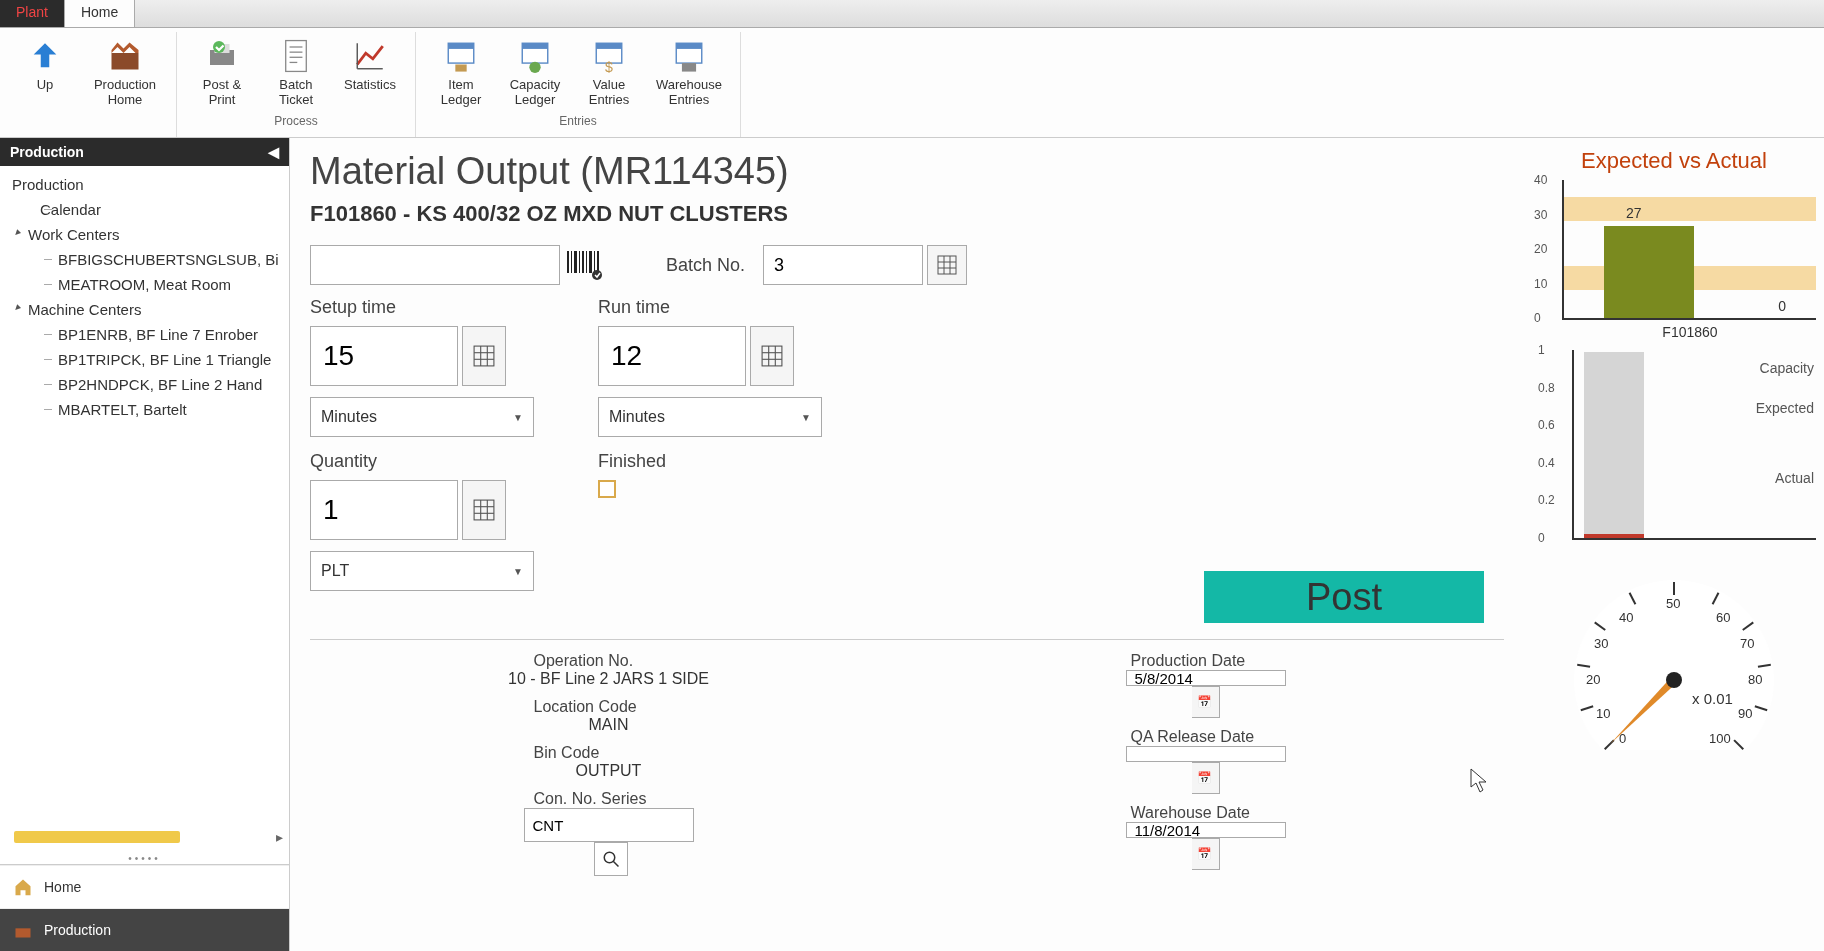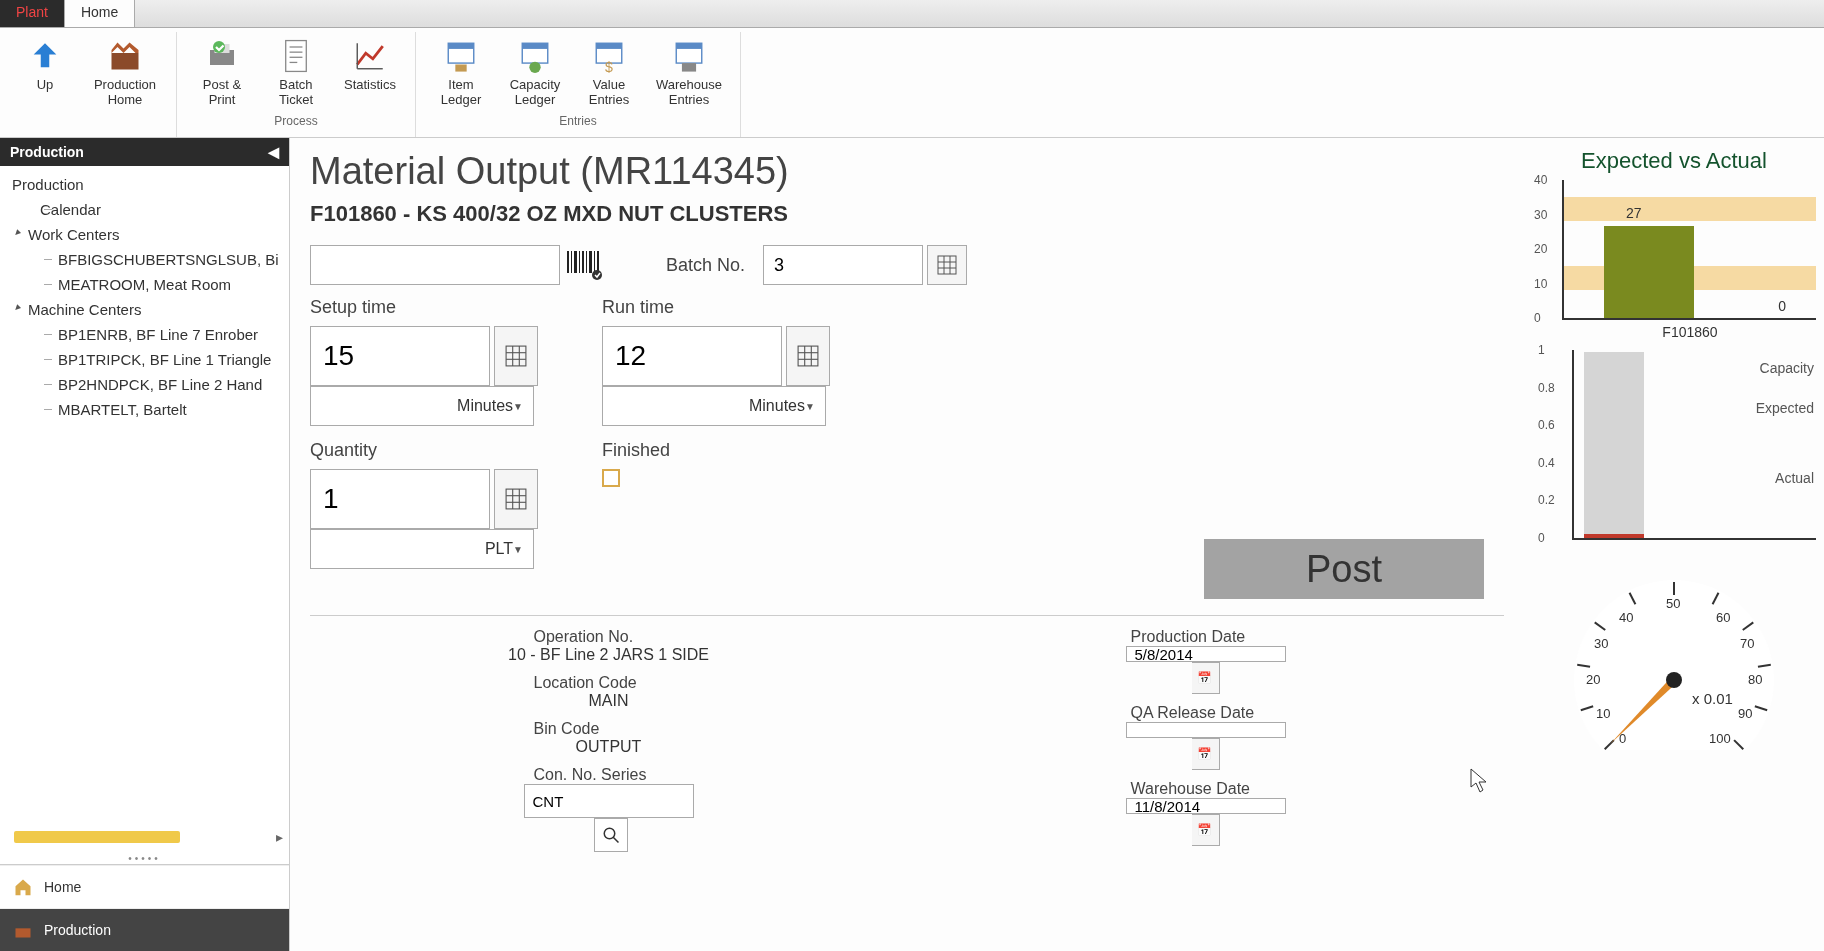--- a/index.html
+++ b/index.html
@@ -49,42 +49,42 @@
 
 .row { display: flex; align-items: center; margin-bottom: 12px; }
 .barcode-input { width: 250px; height: 40px; border: 1px solid #aaa; background:#fff; padding: 4px 8px; font-size:16px; }
 .barcode-ico { width:42px; height:40px; margin-left:4px; display:flex; align-items:center; justify-content:center; }
 .batch-lbl { margin-left: 60px; font-size: 18px; color:#444; }
 .batch-input { margin-left: 18px; width: 160px; height:40px; border:1px solid #aaa; padding:4px 10px; font-size:18px; background:#fff; }
 .grid-btn { width: 40px; height:40px; border:1px solid #aaa; margin-left:4px; background:#f5f5f5; display:flex; align-items:center; justify-content:center; cursor:pointer; }
 
 .field-block { display: inline-block; vertical-align: top; margin-right: 60px; }
 .field-label { font-size: 18px; color:#444; margin-bottom: 8px; }
-.num-input { width: 180px; height: 60px; border:1px solid #aaa; font-size: 28px; padding: 16px 12px; background:#fff; }
-.dropdown { width: 224px; height: 40px; border:1px solid #aaa; background:#fff; display:flex; align-items:center; justify-content:flex-end; padding:0 10px; margin-top:0; cursor:pointer; font-size:16px;}
+.num-input { width: 148px; height: 60px; border:1px solid #aaa; font-size: 28px; padding: 16px 12px; background:#fff; }
+.dropdown { width: 224px; height: 40px; border:1px solid #aaa; background:#fff; display:flex; align-items:center; justify-content:space-between; padding:0 10px; margin-top:11px; cursor:pointer; font-size:16px;}
 .dropdown .chev { font-size:10px; color:#555; }
 
 .finished-block { display:inline-block; vertical-align:top; }
 .checkbox { width:18px; height:18px; border:2px solid #d9a94b; background:#fff; margin-top:8px; }
 
-.post-btn { width: 280px; height: 60px; background: #a3a3a3; color:#333; font-size: 38px; display:flex; align-items:center; justify-content:center; cursor:pointer; margin-left:auto; margin-right:20px; margin-top: 10px; }
+.post-btn { width: 280px; height: 52px; background: #14b8a6; color:#333; font-size: 38px; display:flex; align-items:center; justify-content:center; cursor:pointer; margin-left:auto; margin-right:20px; margin-top: 20px; }
 
 .details { border-top: 1px solid #ccc; margin-top: 16px; padding-top: 12px; display:flex; }
 .details-col { flex:1; }
 .details-row { display:flex; align-items:center; margin-bottom: 10px; font-size:16px;flex-direction:column; }
 .details-row .dl { width: 150px; color:#444; }
 .details-row .dv { color:#333; }
 .date-input { width:160px; height:16px; border:1px solid #aaa; padding:4px 8px; background:#fff; font-size:15px; }
 .date-btn { width:28px; height:32px; border:1px solid #aaa; border-left:none; background:#f5f5f5; display:flex; align-items:center; justify-content:center; cursor:pointer; font-size:12px;}
 .search-btn { width:34px; height:34px; border:1px solid #aaa; background:#fff; display:flex; align-items:center; justify-content:center; cursor:pointer; margin-left:4px;}
 .cnt-input { width:170px; height:34px; border:1px solid #aaa; padding:4px 8px; font-size:15px; background:#fff;}
 
 
 .charts { width: 300px; background:#fdfdfd; padding: 10px 8px; }
-.chart-title { font-size: 22px; color:#14532d; text-align:center; margin-bottom:6px; }
+.chart-title { font-size: 22px; color:#c2410c; text-align:center; margin-bottom:6px; }
 .bar-chart { position:relative; height: 140px; border-left:2px solid #333; border-bottom:2px solid #333; margin-left: 30px; }
 .bar-chart .ytick { position:absolute; left:-30px; font-size:12px; color:#555; transform: translateY(-50%);}
 .bar-chart .band { position:absolute; left:0; right:0; height:18%; background: rgba(240,184,74,0.5); }
 .bar-chart .bar { position:absolute; bottom:0; width:90px; background:#7a8a1f; }
 .bar-chart .bar-label { position:absolute; font-size:14px; color:#333; }
 .bar-chart .xlabel { position:absolute; bottom:-22px; left:50%; transform:translateX(-50%); font-size:14px; }
 
 .cap-chart { position:relative; height: 190px; margin: 30px 0 10px 40px; border-left:2px solid #333; border-bottom:2px solid #333;}
 .cap-chart .ytick { position:absolute; left:-36px; font-size:12px; color:#555; transform: translateY(-50%);}
 .cap-bar { position:absolute; bottom:0; left:10px; width:60px; background:#d5d5d5; top:2px; }

